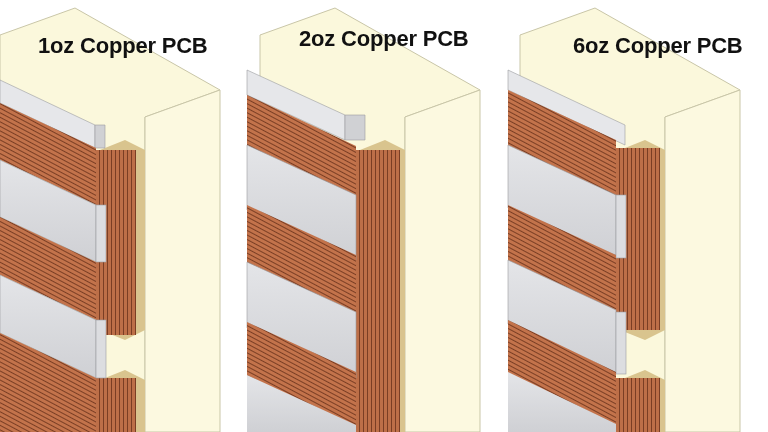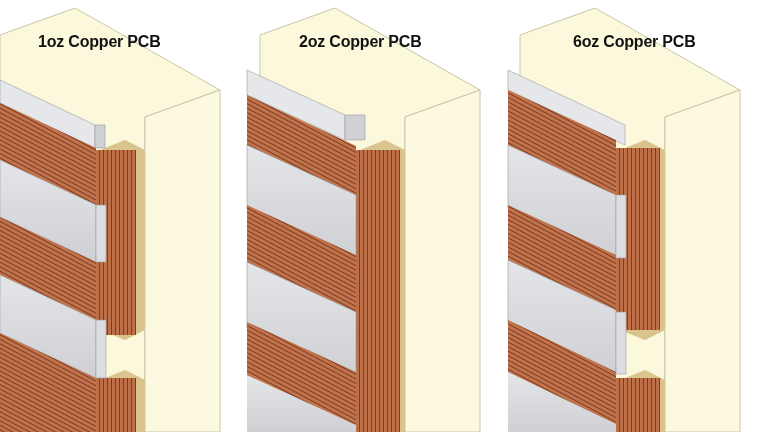--- a/index.html
+++ b/index.html
@@ -1,17 +1,17 @@
 <!DOCTYPE html>
 <html><head>
 <meta charset="utf-8">
 <style>
   html,body{margin:0;padding:0;background:#ffffff;}
   body{width:768px;height:432px;overflow:hidden;position:relative;font-family:"Liberation Sans",sans-serif;}
-  .label{position:absolute;font-family:"Liberation Sans",sans-serif;font-weight:bold;font-size:16px;color:#111;white-space:nowrap;letter-spacing:-0.2px;}
+  .label{position:absolute;font-family:"Liberation Sans",sans-serif;font-weight:bold;font-size:22px;color:#111;white-space:nowrap;letter-spacing:-0.2px;}
   svg{position:absolute;left:0;top:0;}
 </style>
 </head>
 <body>
 
 <svg width="768" height="432" viewBox="0 0 768 432">
   <defs>
     <pattern id="cu-h" width="6" height="4" patternUnits="userSpaceOnUse" patternTransform="rotate(28)">
       <rect width="6" height="4" fill="#c3734b"></rect>
       <rect y="3" width="6" height="1" fill="#7a3e24"></rect>
@@ -76,14 +76,14 @@
     <rect x="616" y="195" width="10" height="63" fill="#dcdde0" stroke="#9a9ca0" stroke-width="0.6"></rect>
     <polygon points="508,205 616,255 616,318 508,268" fill="url(#cu-h)"></polygon>
     <polygon points="508,260 616,310 616,374 508,324" fill="url(#ins)" stroke="#9a9ca0" stroke-width="0.6"></polygon>
     <rect x="616" y="312" width="10" height="62" fill="#dcdde0" stroke="#9a9ca0" stroke-width="0.6"></rect>
     <polygon points="508,320 616,372 616,432 508,432" fill="url(#cu-h)"></polygon>
     <polygon points="508,372 616,424 616,432 508,432" fill="url(#ins)"></polygon>
   </g>
 </svg>
 
 <div class="label" style="left:38px;top:33px;">1oz Copper PCB</div>
-<div class="label" style="left:299px;top:33px;">2oz Copper PCB</div>
+<div class="label" style="left:299px;top:26px;">2oz Copper PCB</div>
 <div class="label" style="left:553px;top:33px;margin-left:20px;">6oz Copper PCB</div>
 
 </body></html>

